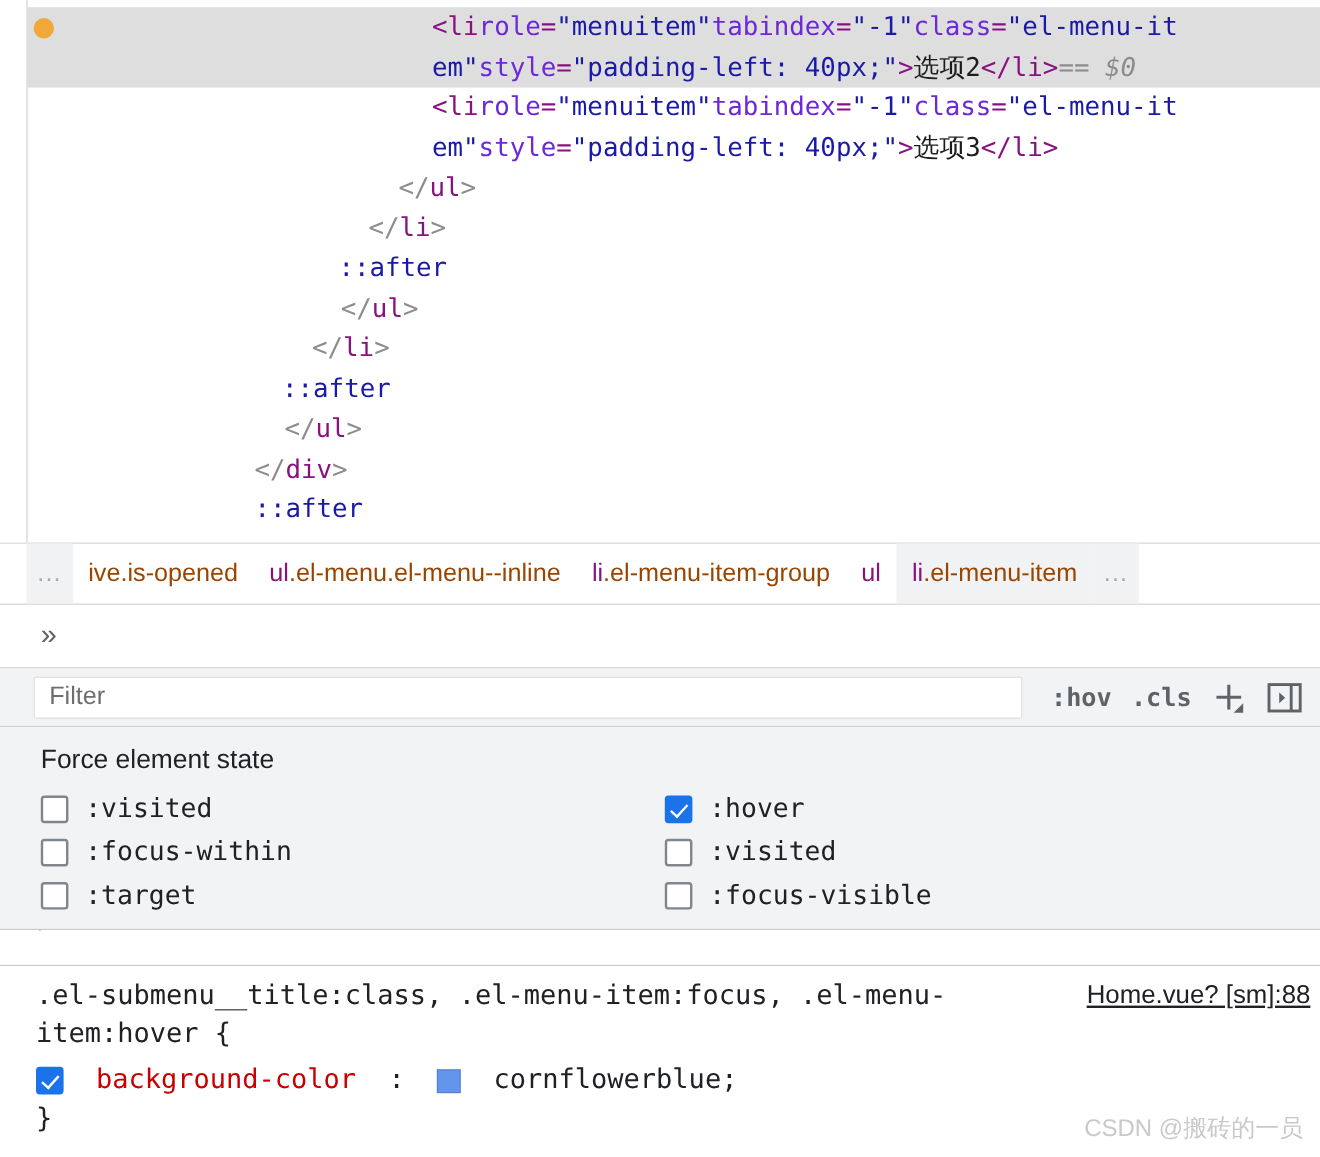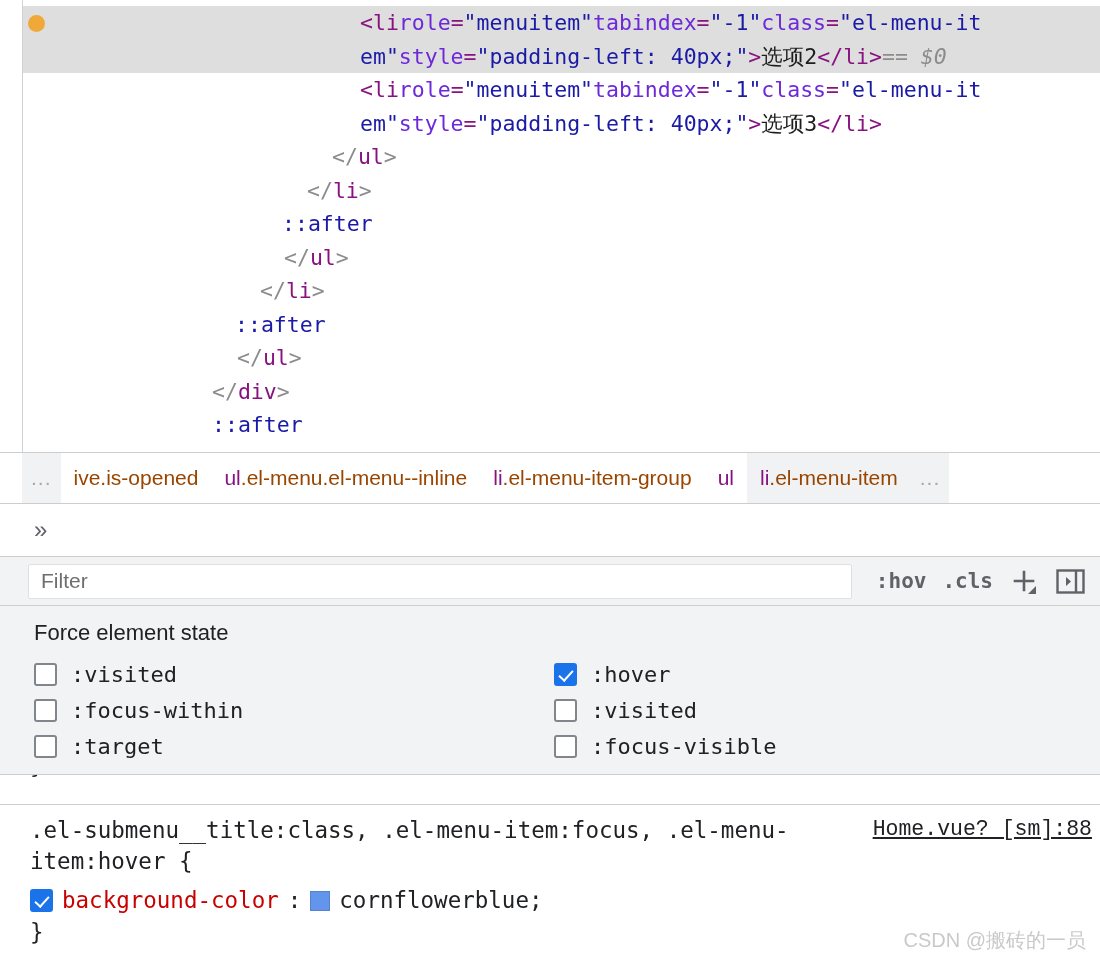--- a/index.html
+++ b/index.html
@@ -250,31 +250,31 @@
     justify-content: space-between;
   }
   .rule-selector {
     font-family: "DejaVu Sans Mono", "Liberation Mono", monospace;
     font-size: 22.5px;
     line-height: 31px;
     color: #202124;
     max-width: 760px;
   }
   .rule-origin {
-    font-family: Liberation Mono, monospace;
+    font-family: Liberation Sans, sans-serif;
     font-size: 21.5px;
     color: #202124;
     text-decoration: underline;
     white-space: nowrap;
     padding-right: 8px;
     padding-top: 2px;
   }
   .decl-line {
     display: flex; align-items: center;
-    gap: 9px;
+    gap: 27px;
     margin-top: 8px;
     font-family: "DejaVu Sans Mono", "Liberation Mono", monospace;
     font-size: 22.5px;
     line-height: 31px;
   }
   .decl-prop { color: #c80000; }
   .decl-colon { color: #202124; }
   .color-swatch {
     width: 18px; height: 18px;
     border: 1px solid #00000022;

